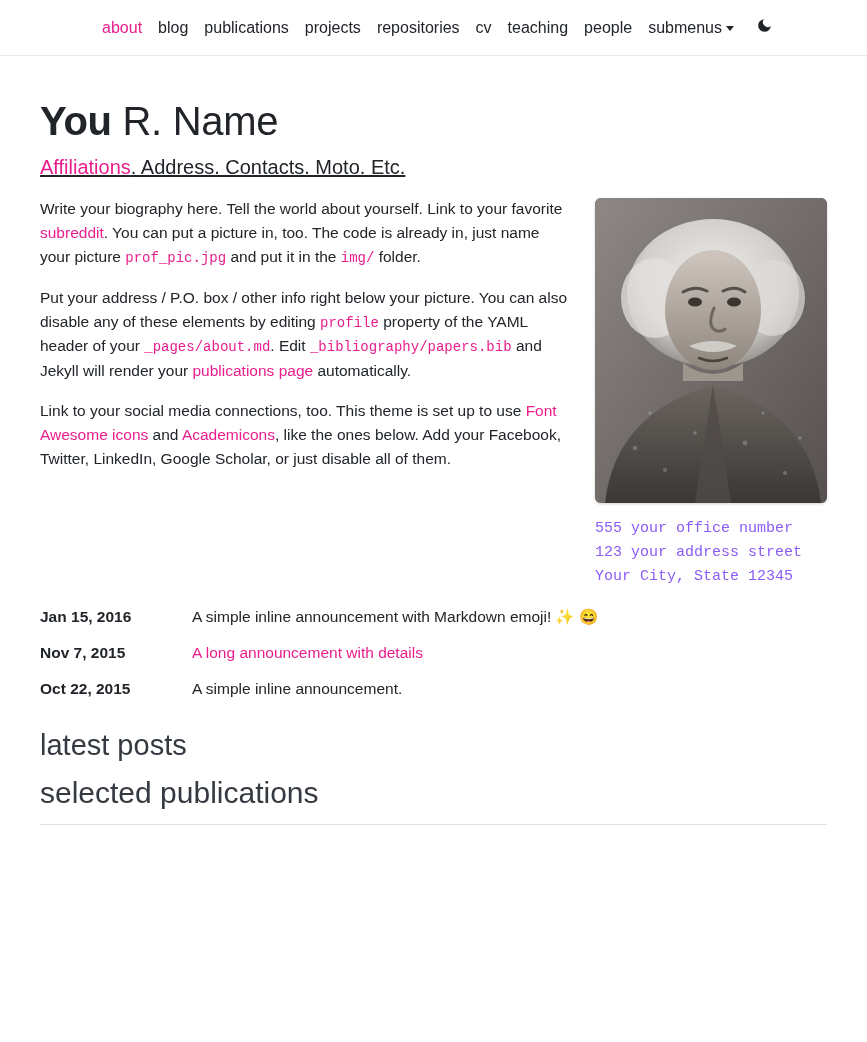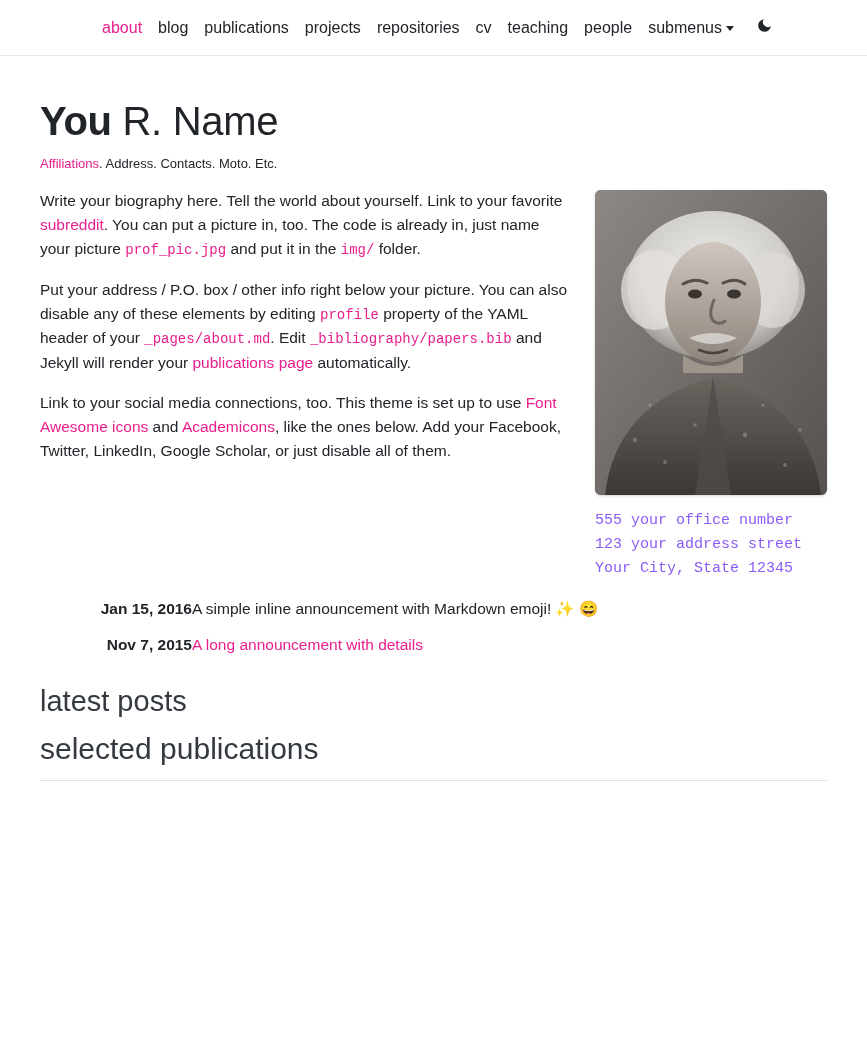--- a/index.html
+++ b/index.html
@@ -70,22 +70,23 @@
     font-weight: 400;
     margin: 0;
     letter-spacing: -0.3px;
     color: #212529;
     line-height: 1.15;
   }
   h1.page-title .bold { font-weight: 700; }
 
   .subtitle {
     margin: 12px 0 0 0;
-    font-size: 13px;
-    color: #212529;
+    font-size: 20px;
+    color: #212529;
+    text-decoration: underline;
   }
   a.link { color: #e91e8c; text-decoration: none; cursor: pointer; }
 
   
   .bio-area {
     position: relative;
     margin-top: 18px;
     min-height: 400px;
   }
   .profile-col {
@@ -148,21 +149,20 @@
     vertical-align: top;
     font-size: 15.5px;
     color: #212529;
   }
   td.date {
     width: 152px;
     font-weight: 700;
     font-size: 15px;
     white-space: nowrap;
     padding-left: 6px;
-    text-align: right;
   }
   td.content { padding-left: 4px; }
 
   .news-wrap { margin-top: 2px; }
   .posts-wrap { margin-top: 2px; }
   .sel-pub { margin-top: 6px; }
   .rule {
     border: none;
     border-top: 1px solid #e2e2e2;
     margin: 14px 0 0 0;
@@ -285,20 +285,24 @@
     <table class="entries">
       <tbody>
         <tr>
           <td class="date">Jan 15, 2016</td>
           <td class="content">A simple inline announcement with Markdown emoji! ✨ 😄</td>
         </tr>
         <tr>
           <td class="date">Nov 7, 2015</td>
           <td class="content"><a class="link">A long announcement with details</a></td>
         </tr>
+        <tr>
+          <td class="date">Oct 22, 2015</td>
+          <td class="content">A simple inline announcement.</td>
+        </tr>
       </tbody>
     </table>
   </div>
 
   <div class="posts-wrap">
     <h2 class="section-head">latest posts</h2>
   </div>
 
   <div class="sel-pub">
     <h2 class="section-head big">selected publications</h2>

